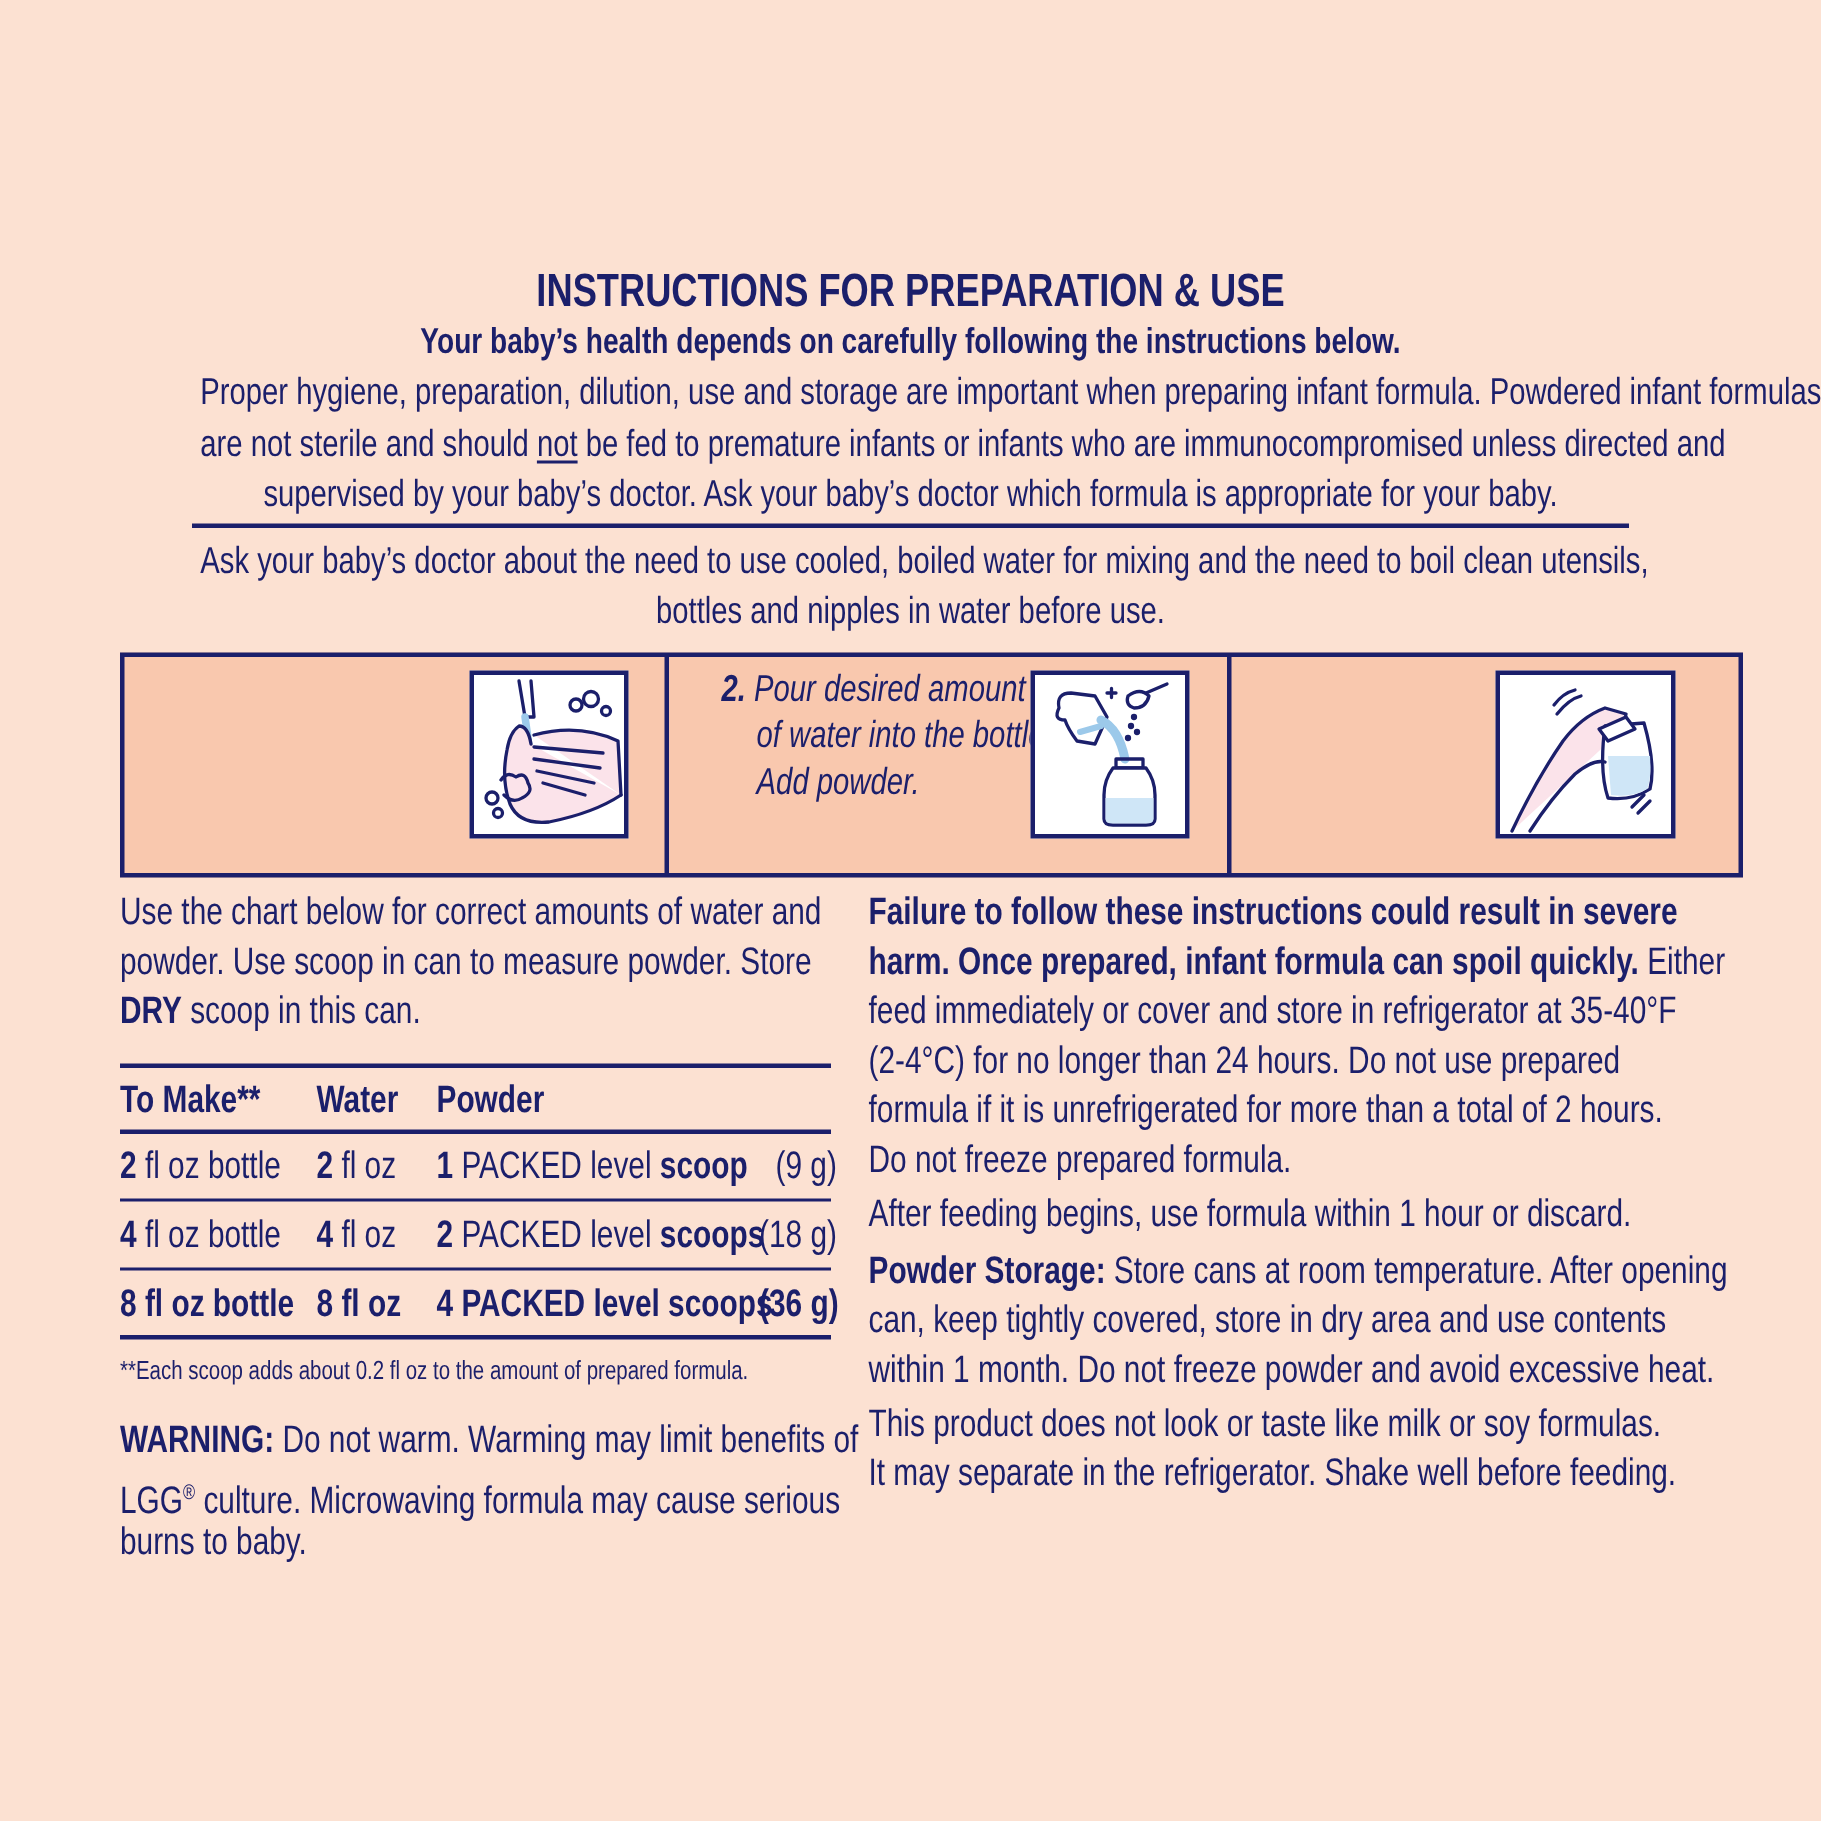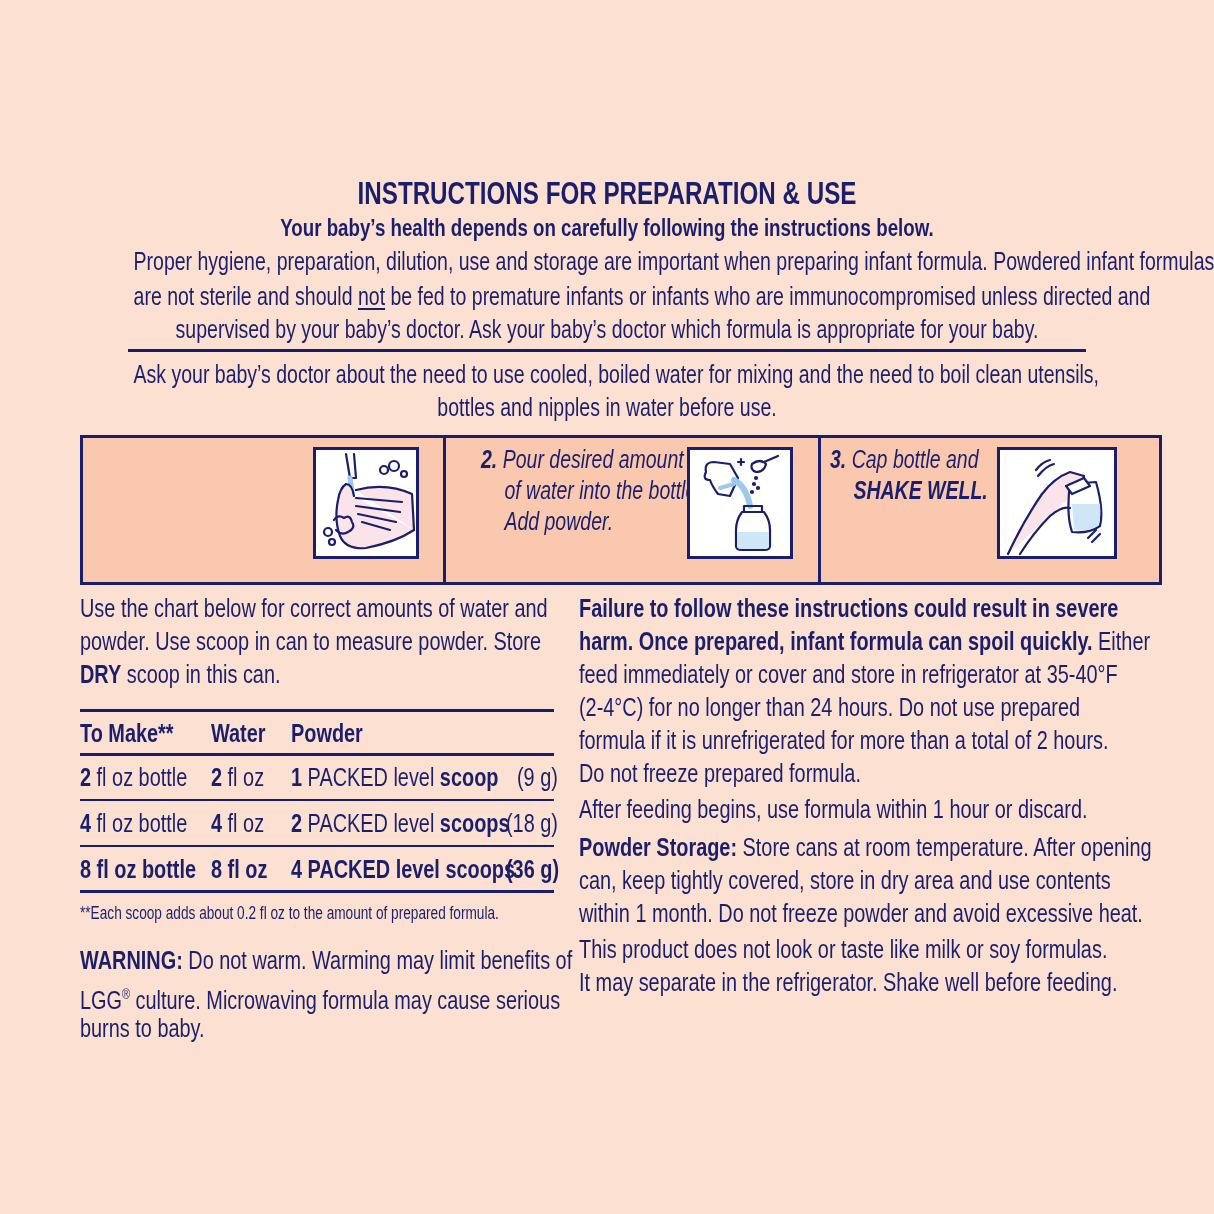--- a/index.html
+++ b/index.html
@@ -82,26 +82,20 @@
       <circle cx="66" cy="28" r="1" fill="#1B1F6B"></circle>
         <circle cx="64" cy="34" r="1" fill="#1B1F6B"></circle>
         <circle cx="68" cy="38" r="1" fill="#1B1F6B"></circle>
         <circle cx="62" cy="42" r="1" fill="#1B1F6B"></circle>
       <path d="M54 56 L72 56 L72 62 L54 62 Z"></path>
       <path d="M52 62 Q46 70 46 80 L46 96 Q46 100 52 100 L74 100 Q80 100 80 96 L80 80 Q80 70 74 62 Z" fill="#fff"></path>
       <path d="M47 82 L79 82 L79 96 Q79 99 74 99 L52 99 Q47 99 47 96 Z" fill="#CFE6F7" stroke="none"></path>
     </svg>
   </div>
 
-  <div class="abs" style="left:747px; top:6px;">
-    <div class="step-text cond">
-      <div><span class="step-num">3.</span> <span>Cap bottle and</span></div>
-      <div style="padding-left:30px; font-weight:bold;">SHAKE WELL.</div>
-    </div>
-  </div>
   <div class="abs illus" style="left:914px; top:9px; width:114px;">
     <svg viewBox="0 0 114 106" fill="none" stroke="#1B1F6B" stroke-width="2.2" stroke-linecap="round" stroke-linejoin="round">
       <path d="M36 20 Q42 12 50 10 M38 26 Q46 16 54 14"></path>
       <path d="M8 104 Q24 70 42 44 Q54 28 70 22 L84 26 L82 36" fill="#FBE3EA"></path>
       <path d="M70 34 L96 32 Q104 60 100 76 Q88 84 72 82 Q66 64 70 34 Z" fill="#fff"></path>
       <path d="M72 54 L100 54 Q101 70 98 76 Q88 82 74 80 Z" fill="#CFE6F7" stroke="none"></path>
       <path d="M66 36 L84 28 L90 36 L72 44 Z" fill="#fff"></path>
       <path d="M20 104 Q34 82 50 66 Q62 56 70 58"></path>
       <path d="M88 88 L96 80 M92 92 L100 84"></path>
     </svg>

